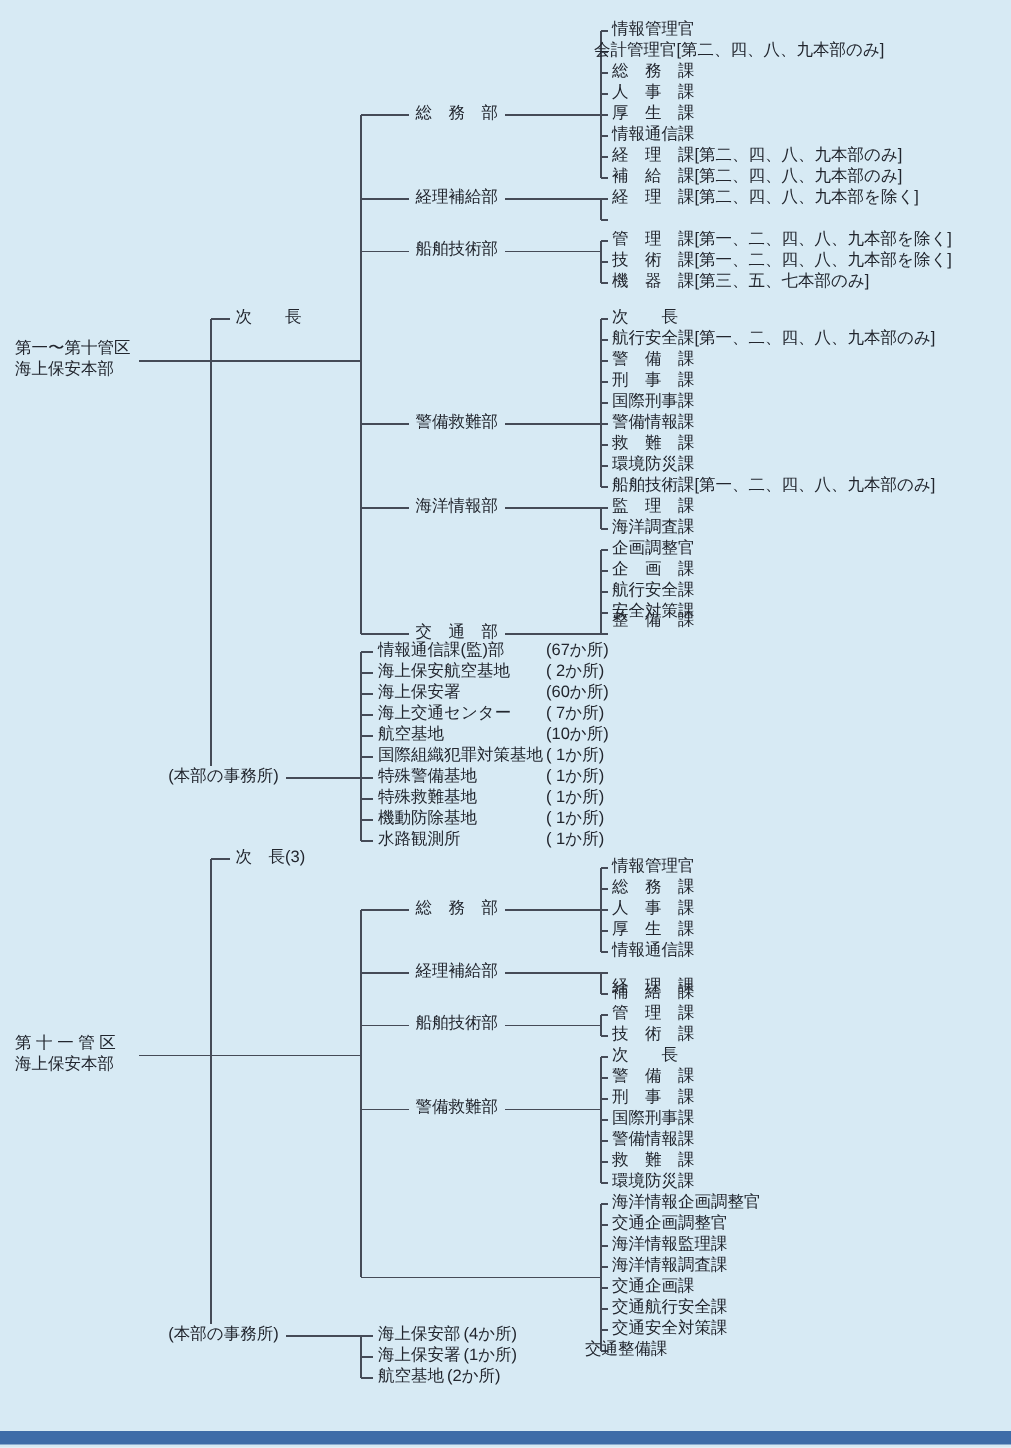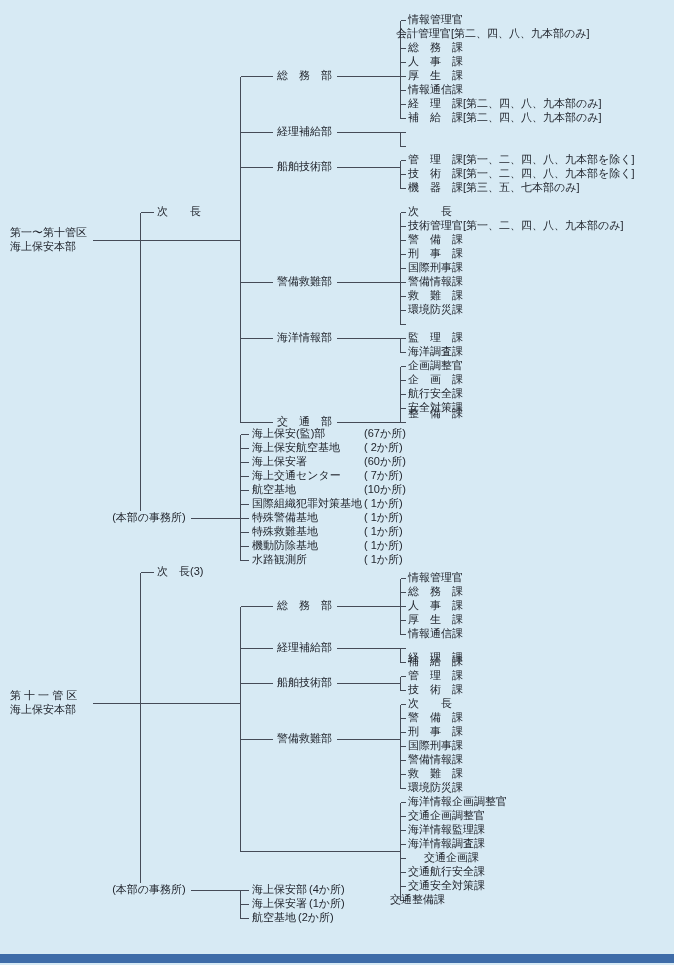--- a/index.html
+++ b/index.html
@@ -127,21 +127,21 @@
       <line x1="400.5" y1="858.5" x2="405.5" y2="858.5"></line>
       <line x1="400.5" y1="872.5" x2="405.5" y2="872.5"></line>
       <line x1="400.5" y1="886.5" x2="405.5" y2="886.5"></line>
       <line x1="400.5" y1="900.5" x2="405.5" y2="900.5"></line>
     </svg>
   <div id="footer-bar"></div>
 <div class="node" style="left: 10px; top: 233px;">第一〜第十管区</div>
     <div class="node" style="left: 10px; top: 247px;">海上保安本部</div>
     <div class="node" style="left: 157px; top: 212px;">次　　長</div>
     <div class="node center" style="left: 149px; top: 518px;">(本部の事務所)</div>
-    <div class="node" style="left: 252px; top: 434px;">海上保安(監)部</div>
+    <div class="node" style="left: 252px; top: 434px;">情報通信課(監)部</div>
     <div class="node" style="left: 364px; top: 434px;">(67か所)</div>
     <div class="node" style="left: 252px; top: 448px;">海上保安航空基地</div>
     <div class="node" style="left: 364px; top: 448px;">( 2か所)</div>
     <div class="node" style="left: 252px; top: 462px;">海上保安署</div>
     <div class="node" style="left: 364px; top: 462px;">(60か所)</div>
     <div class="node" style="left: 252px; top: 476px;">海上交通センター</div>
     <div class="node" style="left: 364px; top: 476px; text-align: center;">( 7か所)</div>
     <div class="node" style="left: 252px; top: 490px;">航空基地</div>
     <div class="node" style="left: 364px; top: 490px;">(10か所)</div>
     <div class="node" style="left: 252px; top: 504px;">国際組織犯罪対策基地</div>
@@ -157,33 +157,35 @@
     <div class="node" style="left: 277px; top: 76px;">総　務　部</div>
     <div class="node" style="left: 408px; top: 20px;">情報管理官</div>
     <div class="node" style="left: 396px; top: 34px;">会計管理官[第二、四、八、九本部のみ]</div>
     <div class="node" style="left: 408px; top: 48px;">総　務　課</div>
     <div class="node" style="left: 408px; top: 62px;">人　事　課</div>
     <div class="node" style="left: 408px; top: 76px;">厚　生　課</div>
     <div class="node" style="left: 408px; top: 90px;">情報通信課</div>
     <div class="node" style="left: 408px; top: 104px;">経　理　課[第二、四、八、九本部のみ]</div>
     <div class="node" style="left: 408px; top: 118px;">補　給　課[第二、四、八、九本部のみ]</div>
     <div class="node" style="left: 277px; top: 132px;">経理補給部</div>
+    <div class="node" style="left: 408px; top: 132px;">経　理　課[第二、四、八、九本部を除く]</div>
     <div class="node" style="left: 277px; top: 167px;">船舶技術部</div>
     <div class="node" style="left: 408px; top: 160px;">管　理　課[第一、二、四、八、九本部を除く]</div>
     <div class="node" style="left: 408px; top: 174px;">技　術　課[第一、二、四、八、九本部を除く]</div>
     <div class="node" style="left: 408px; top: 188px;">機　器　課[第三、五、七本部のみ]</div>
     <div class="node" style="left: 277px; top: 282px;">警備救難部</div>
     <div class="node" style="left: 408px; top: 212px;">次　　長</div>
-    <div class="node" style="left: 408px; top: 226px;">技術管理官[第一、二、四、八、九本部のみ]</div>
+    <div class="node" style="left: 408px; top: 226px;">航行安全課[第一、二、四、八、九本部のみ]</div>
     <div class="node" style="left: 408px; top: 240px;">警　備　課</div>
     <div class="node" style="left: 408px; top: 254px;">刑　事　課</div>
     <div class="node" style="left: 408px; top: 268px;">国際刑事課</div>
     <div class="node" style="left: 408px; top: 282px;">警備情報課</div>
     <div class="node" style="left: 408px; top: 296px;">救　難　課</div>
     <div class="node" style="left: 408px; top: 310px;">環境防災課</div>
+    <div class="node" style="left: 408px; top: 324px;">船舶技術課[第一、二、四、八、九本部のみ]</div>
     <div class="node" style="left: 277px; top: 338px;">海洋情報部</div>
     <div class="node" style="left: 408px; top: 338px;">監　理　課</div>
     <div class="node" style="left: 408px; top: 352px;">海洋調査課</div>
     <div class="node" style="left: 277px; top: 422px;">交　通　部</div>
     <div class="node" style="left: 408px; top: 366px;">企画調整官</div>
     <div class="node" style="left: 408px; top: 380px;">企　画　課</div>
     <div class="node" style="left: 408px; top: 394px;">航行安全課</div>
     <div class="node" style="left: 408px; top: 408px;">安全対策課</div>
     <div class="node" style="left: 408px; top: 398px; margin-top: 16px;">整　備　課</div>
     <div class="node" style="left: 10px; top: 696px;">第 十 一 管 区</div>
@@ -210,17 +212,17 @@
     <div class="node" style="left: 408px; top: 718px;">警　備　課</div>
     <div class="node" style="left: 408px; top: 732px;">刑　事　課</div>
     <div class="node" style="left: 408px; top: 746px;">国際刑事課</div>
     <div class="node" style="left: 408px; top: 760px;">警備情報課</div>
     <div class="node" style="left: 408px; top: 774px;">救　難　課</div>
     <div class="node" style="left: 408px; top: 788px;">環境防災課</div>
     <div class="node" style="left: 408px; top: 802px;">海洋情報企画調整官</div>
     <div class="node" style="left: 408px; top: 816px; text-align: center;">交通企画調整官</div>
     <div class="node" style="left: 408px; top: 830px;">海洋情報監理課</div>
     <div class="node" style="left: 408px; top: 844px;">海洋情報調査課</div>
-    <div class="node" style="left: 424px; top: 858px;">交通企画課</div>
+    <div class="node" style="left: 408px; top: 858px;">交通企画課</div>
     <div class="node" style="left: 408px; top: 872px;">交通航行安全課</div>
     <div class="node" style="left: 408px; top: 886px;">交通安全対策課</div>
     <div class="node" style="left: 390px; top: 900px;">交通整備課</div>
   </div>
 
 </body></html>

